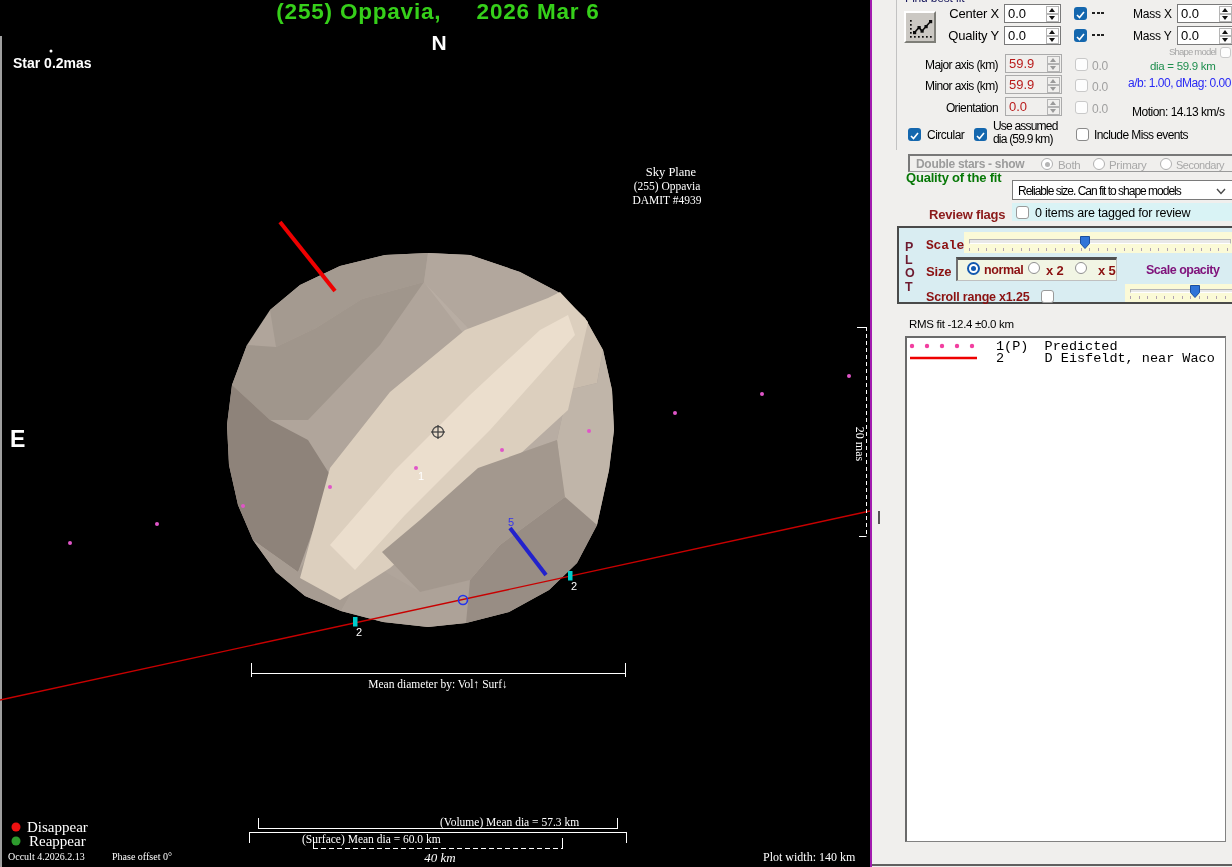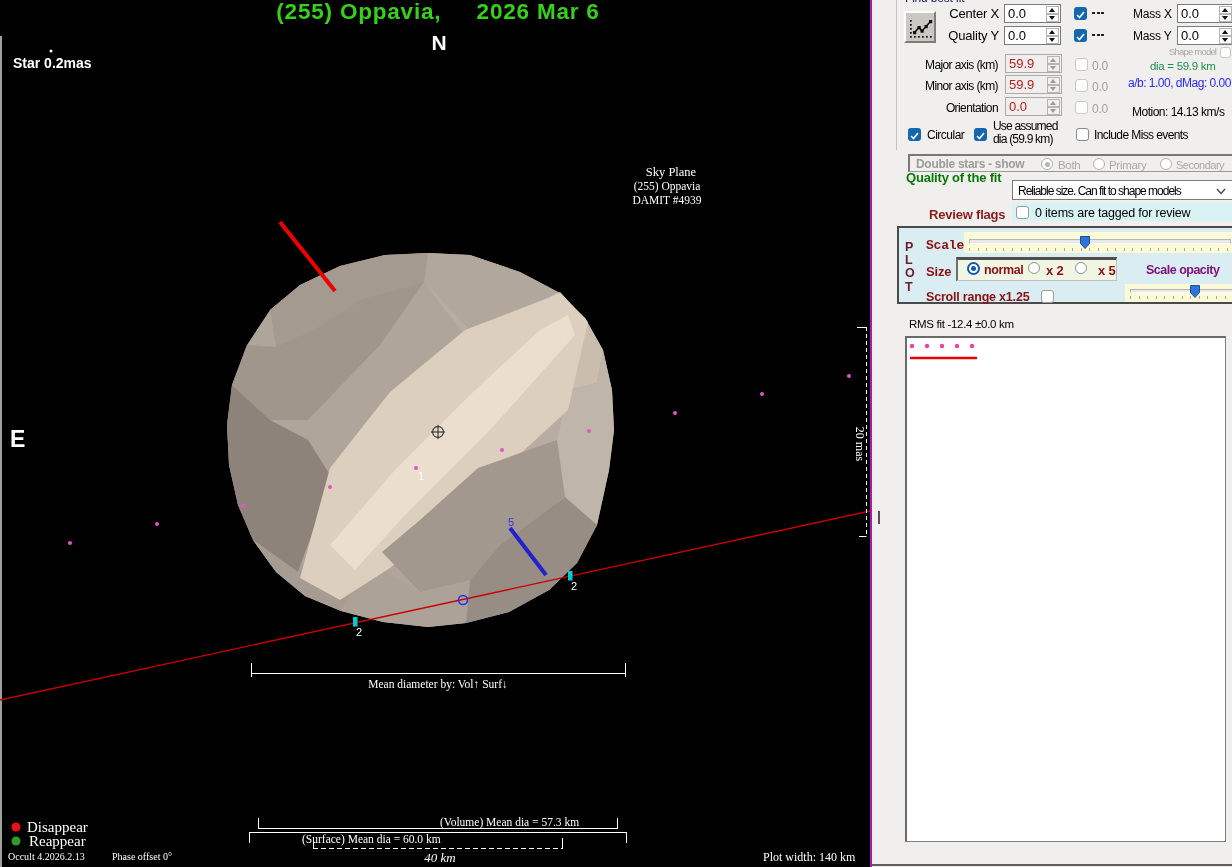--- a/index.html
+++ b/index.html
@@ -333,17 +333,19 @@
 <svg class="abs" style="left:35px;top:338px;" width="317" height="30">
 <g fill="#f23fa0">
 <circle cx="5" cy="8" r="2.2"></circle>
         <circle cx="20" cy="8" r="2.2"></circle>
         <circle cx="35" cy="8" r="2.2"></circle>
         <circle cx="50" cy="8" r="2.2"></circle>
         <circle cx="65" cy="8" r="2.2"></circle>
 </g>
 <line x1="3" y1="20" x2="70" y2="20" stroke="#ee0000" stroke-width="2.5"></line>
 </svg>
+<div class="abs" style="left:124px;top:341px;font-family:'Liberation Mono',monospace;font-size:13.5px;line-height:12px;white-space:pre;color:#000;">1(P)  Predicted
+2     D Eisfeldt, near Waco</div>
 
 <div class="abs" style="left:6px;top:511px;width:2px;height:13px;background:#555;"></div>
 
 <div class="abs" style="left:0px;top:864px;width:362px;height:2px;background:#606060;"></div>
 </div>
 
 </body></html>

